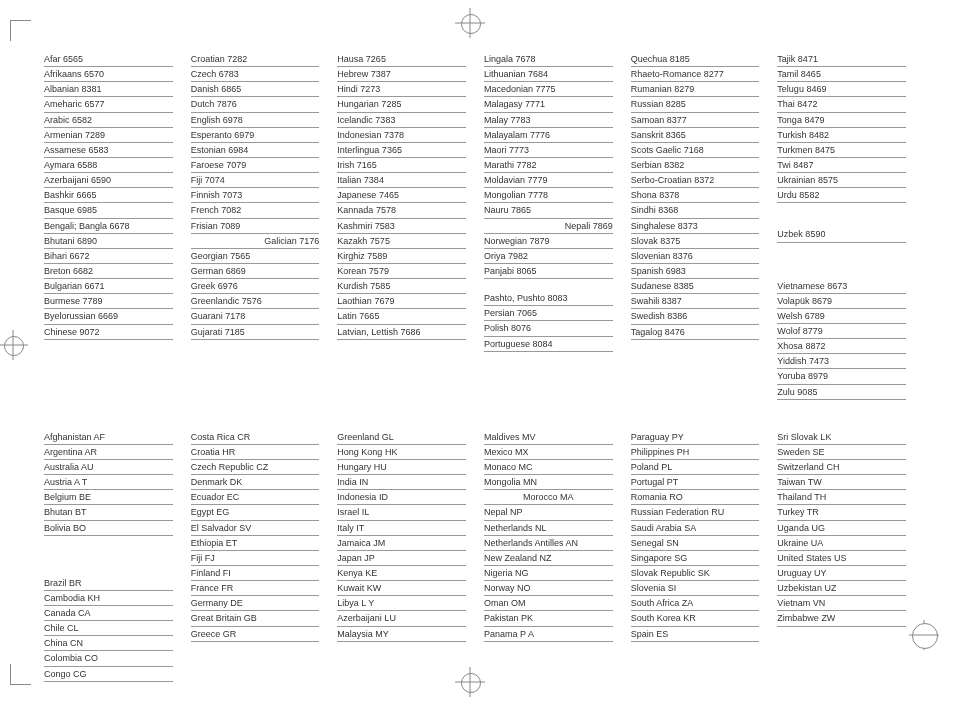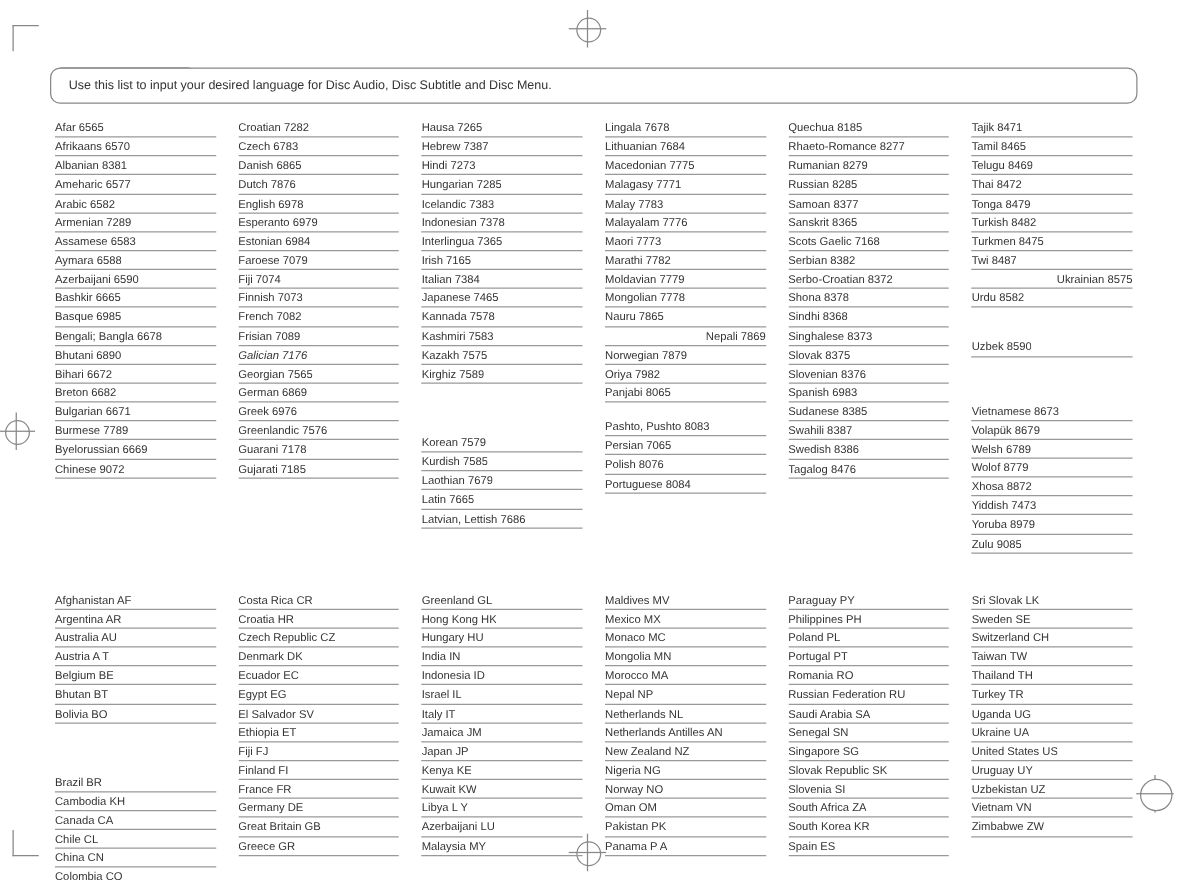--- a/index.html
+++ b/index.html
@@ -111,23 +111,20 @@
 <div class="reg reg-left">
     <div class="ring"></div>
   </div>
 <div class="reg reg-right">
     <div class="ring"></div>
   </div>
 
 <div class="page">
 
   <div class="section">
-    <div class="head-wrapper">
-      <div class="head-box">Use this list to input your desired language for Disc  Audio, Disc Subtitle and Disc Menu.</div>
-    </div>
     <div class="grid" id="grid1">
         <div class="col">
           <div class="row" style="justify-content: flex-start;">
             <span class="name">Afar 6565</span>
           </div>
           <div class="row" style="justify-content: flex-start;">
             <span class="name">Afrikaans 6570</span>
           </div>
           <div class="row" style="justify-content: flex-start;">
             <span class="name">Albanian 8381</span>
@@ -211,21 +208,21 @@
           </div>
           <div class="row" style="justify-content: flex-start;">
             <span class="name">Finnish 7073</span>
           </div>
           <div class="row" style="justify-content: flex-start;">
             <span class="name">French 7082</span>
           </div>
           <div class="row" style="justify-content: flex-start;">
             <span class="name">Frisian 7089</span>
           </div>
-          <div class="row" style="justify-content: flex-start; font-style: italic;">
+          <div class="row" style="justify-content: flex-end;">
             <span class="name">Galician 7176</span>
           </div>
           <div class="row" style="justify-content: flex-start;">
             <span class="name">Georgian 7565</span>
           </div>
           <div class="row" style="justify-content: flex-start;">
             <span class="name">German 6869</span>
           </div>
           <div class="row" style="justify-content: flex-start;">
             <span class="name">Greek 6976</span>
@@ -276,21 +273,21 @@
           </div>
           <div class="row" style="justify-content: flex-start;">
             <span class="name">Kashmiri 7583</span>
           </div>
           <div class="row" style="justify-content: flex-start;">
             <span class="name">Kazakh 7575</span>
           </div>
           <div class="row" style="justify-content: flex-start;">
             <span class="name">Kirghiz 7589</span>
           </div>
-          <div class="row" style="justify-content: flex-start; margin-top: 40px;">
+          <div class="row" style="justify-content: flex-start;">
             <span class="name">Korean 7579</span>
           </div>
           <div class="row" style="justify-content: flex-start;">
             <span class="name">Kurdish 7585</span>
           </div>
           <div class="row" style="justify-content: flex-start;">
             <span class="name">Laothian 7679</span>
           </div>
           <div class="row" style="justify-content: flex-start;">
             <span class="name">Latin 7665</span>
@@ -435,21 +432,21 @@
           </div>
           <div class="row" style="justify-content: flex-start;">
             <span class="name">Turkish 8482</span>
           </div>
           <div class="row" style="justify-content: flex-start;">
             <span class="name">Turkmen 8475</span>
           </div>
           <div class="row" style="justify-content: flex-start;">
             <span class="name">Twi 8487</span>
           </div>
-          <div class="row" style="justify-content: flex-end;">
+          <div class="row" style="justify-content: flex-start;">
             <span class="name">Ukrainian 8575</span>
           </div>
           <div class="row" style="justify-content: flex-start;">
             <span class="name">Urdu 8582</span>
           </div>
           <div class="row" style="justify-content: flex-start; margin-top: 24px;">
             <span class="name">Uzbek 8590</span>
           </div>
           <div class="row" style="justify-content: flex-start; margin-top: 36px;">
             <span class="name">Vietnamese 8673</span>
@@ -619,21 +616,21 @@
           </div>
           <div class="row" style="justify-content: flex-start;">
             <span class="name">Mexico MX</span>
           </div>
           <div class="row" style="justify-content: flex-start;">
             <span class="name">Monaco MC</span>
           </div>
           <div class="row" style="justify-content: flex-start;">
             <span class="name">Mongolia MN</span>
           </div>
-          <div class="row" style="justify-content: flex-start;">
+          <div class="row" style="justify-content: center;">
             <span class="name">Morocco MA</span>
           </div>
           <div class="row" style="justify-content: flex-start;">
             <span class="name">Nepal NP</span>
           </div>
           <div class="row" style="justify-content: flex-start;">
             <span class="name">Netherlands NL</span>
           </div>
           <div class="row" style="justify-content: flex-start;">
             <span class="name">Netherlands Antilles AN</span>

